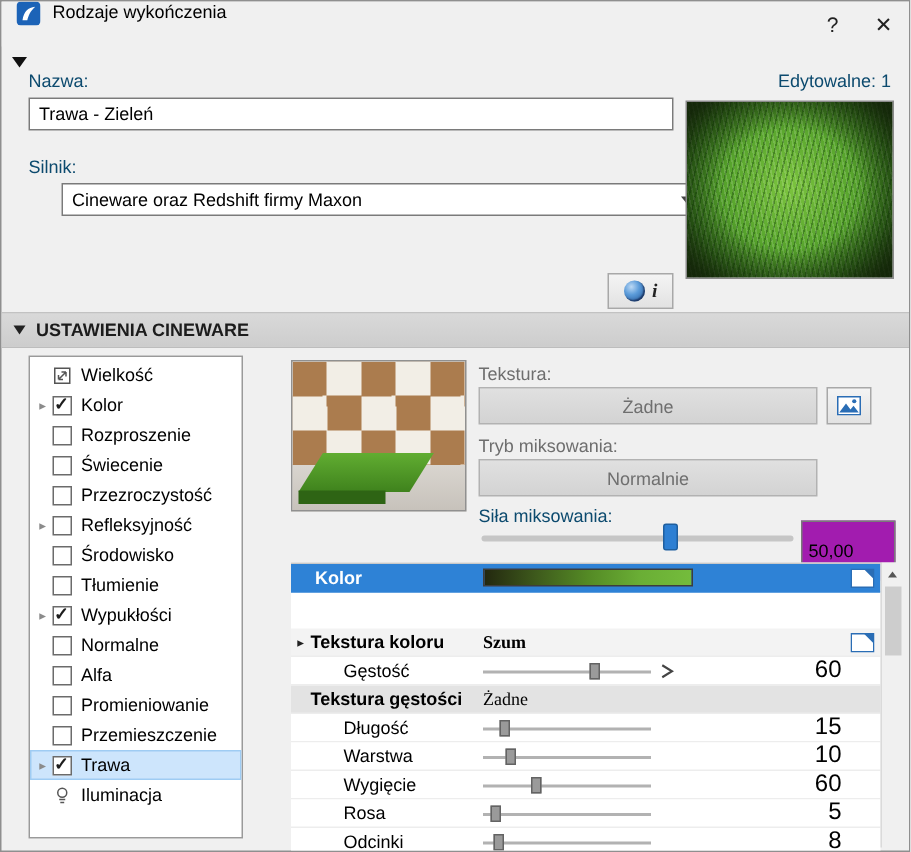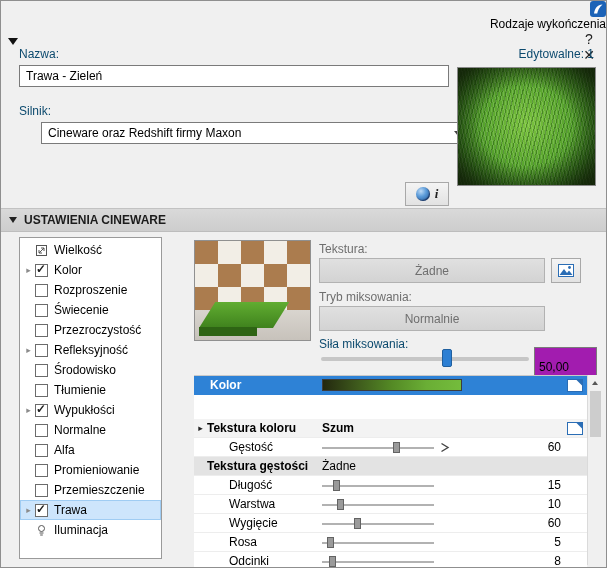--- a/index.html
+++ b/index.html
@@ -1,19 +1,19 @@
 <!DOCTYPE html>
 <html><head>
 <meta charset="utf-8">
 <style>
   html,body{margin:0;padding:0;background:#fff;font-family:"Liberation Sans",sans-serif;}
   .dialog{position:relative;width:607px;height:568px;background:#f0f0f0;border:1px solid #8f8f8f;
     box-sizing:border-box;font-size:12px;color:#000;overflow:hidden;}
   
-  .titlebar{position:absolute;left:0;top:0;width:100%;height:30px;display:flex;align-items:flex-end;background:#f0f0f0;flex-direction:column;}
+  .titlebar{position:absolute;left:0;top:0;width:100%;height:30px;display:flex;align-items:flex-start;background:#f0f0f0;}
   .app-icon{width:16px;height:16px;margin-left:10px;flex:none;}
   .win-title{margin-left:8px;font-size:12px;}
   .tb-spacer{flex:1;}
   .tb-btn{width:34px;height:30px;display:flex;align-items:center;justify-content:center;font-size:14px;color:#222;cursor:default;}
   
   .panel-collapse{position:absolute;left:7px;top:37px;width:0;height:0;
     border-left:5px solid transparent;border-right:5px solid transparent;border-top:7px solid #111;}
   
   .lbl{position:absolute;font-size:12px;color:#0c4a6e;white-space:nowrap;}
   .lbl.gray{color:#6e6e6e;}
@@ -77,26 +77,26 @@
     border-bottom:1px solid #ededed;background:#fff;}
   .prow.header{background:#2e82d6;color:#fff;border-bottom:1px solid #2e82d6;}
   .prow.shade-light{background:#f3f3f3;margin-top:24px;}
   .prow.shade-gray{background:#e3e3e3;}
   .pexp{width:13px;flex:none;text-align:center;font-size:9px;color:#222;}
   .pexp.on::before{content:"▸";}
   .plabel{font-size:12px;white-space:nowrap;}
   .prow.group .plabel{font-weight:bold;}
   .prow.header .plabel{font-weight:bold;margin-left:16px;}
   .prow.child .plabel{margin-left:22px;}
-  .pvalue{position:absolute;left:128px;font-size:12px;}
+  .pvalue{position:absolute;left:128px;font-size:12px;font-family:Liberation Serif, serif;}
   .pvalue.bold{font-weight:bold;}
   .ptrack{position:absolute;left:128px;top:9px;width:112px;height:2px;background:#b2b2b2;}
   .pthumb{position:absolute;top:4px;width:7px;height:11px;background:#9a9a9a;border:1px solid #636363;box-sizing:border-box;}
   .pmarker{position:absolute;left:246px;top:4px;width:10px;height:11px;}
-  .pnum{position:absolute;right:26px;font-size:12px;}
+  .pnum{position:absolute;right:26px;font-size:16px;}
   .picon{position:absolute;right:4px;top:3px;width:16px;height:13px;}
   .gradient-bar{position:absolute;left:128px;top:3px;width:140px;height:12px;border:1px solid #3d3d3d;box-sizing:border-box;}
   
   .vscroll{position:absolute;left:586px;top:374px;width:15px;height:190px;background:#f0f0f0;border-left:1px solid #dadada;box-sizing:border-box;}
   .sb-up{height:15px;display:flex;align-items:center;justify-content:center;background:#f0f0f0;}
   .sb-up::before{content:"";width:0;height:0;border-left:3px solid transparent;border-right:3px solid transparent;border-bottom:4px solid #565656;}
   .sb-thumb{position:absolute;left:2px;top:16px;width:11px;height:46px;background:#cdcdcd;}
 </style>
 </head>
 <body>

